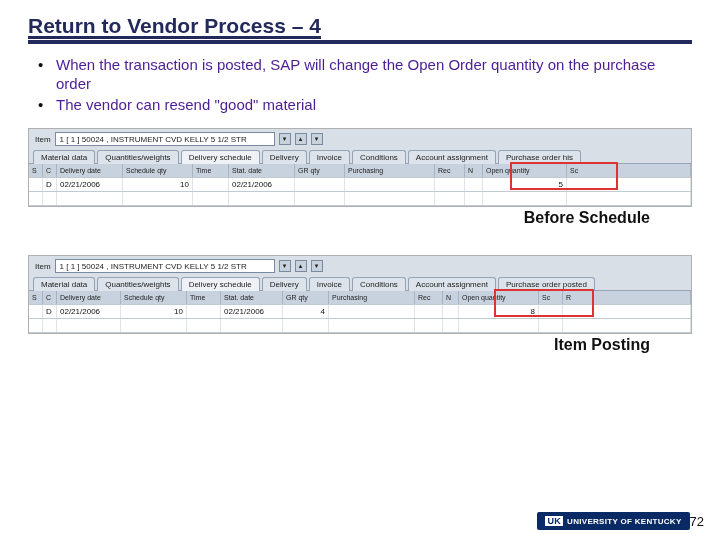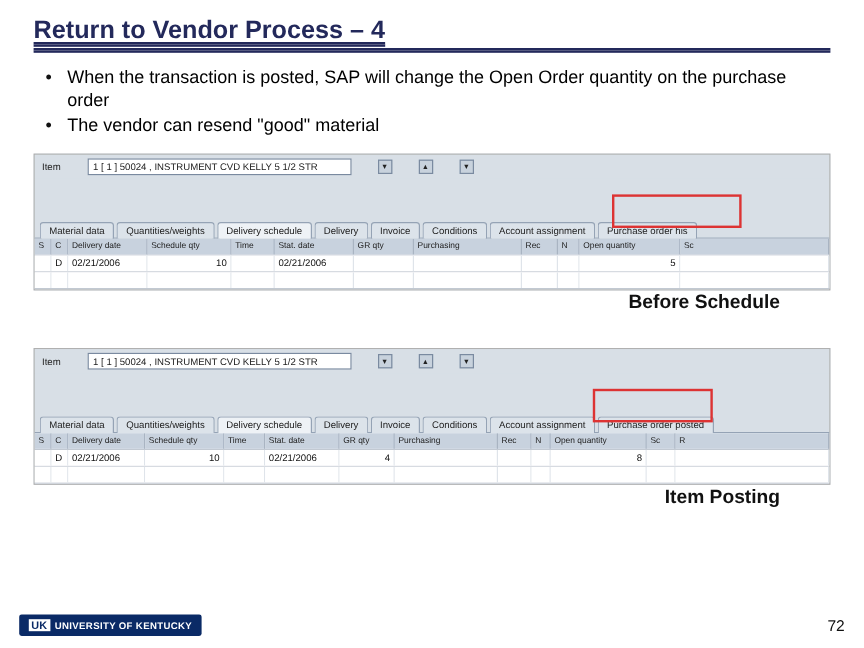--- a/index.html
+++ b/index.html
@@ -30,59 +30,59 @@
     justify-content:flex-end;
   }
   .iris-flower {
     width: 24px; height: 24px; position: relative;
   }
   .iris-flower svg { display:block; }
   .iris-text { font-size:10px; font-weight:bold; color:#2a2f6b; line-height:1; }
   .iris-sub { font-size:4px; color:#555; line-height:1; }
   .bullets {
     padding: 12px 46px 8px 56px;
-    font-size: 15px; color:#000000;
+    font-size: 15px; color:#4c1d95;
   }
   .bullets li {
     list-style: none; position: relative; margin-bottom: 2px;
     line-height: 1.25;
   }
   .bullets li::before {
     content: "•"; position: absolute; left: -18px; top: 0; color:#111;
   }
   
   .sap {
     margin: 4px 28px 0 28px;
     border: 1px solid #b0b0b0;
     background: #d8dfe6;
     font-family: Tahoma, Arial, sans-serif;
     font-size: 8px;
     color: #222;
   }
   .sap .item-row {
-    display:flex; align-items:center; gap:22px;
+    display:flex; align-items:center; gap:4px;
     padding: 3px 6px;
     background:#d8dfe6;
   }
   .sap .item-field {
     background:#fff; border:1px solid #7a8aa0; height:14px;
     display:flex; align-items:center; padding:0 4px; font-size:8px;
     color:#222;
   }
   .sap .sq { width:12px; height:12px; background:#c8d2dd; border:1px solid #7a8aa0;
     display:flex; align-items:center; justify-content:center; font-size:7px;}
   .sap .tabs {
     display:flex; gap:0; padding: 0 4px; background:#d8dfe6;
     border-bottom:1px solid #95a3b5;
   }
   .sap .tab {
     background:#dce3ea; border:1px solid #95a3b5; border-bottom:none;
     border-radius:3px 3px 0 0; padding:2px 7px; font-size:8px;
     margin-right:2px; color:#222;
-    position:relative; top:1px;margin-top:35px;
+    position:relative; top:1px;
   }
   .sap .tab.active { background:#eef2f6; font-weight:normal; }
   .sap .grid {
     background:#fff;
   }
   .sap .grid-row {
     display:flex; border-bottom:1px solid #c2c9d2; min-height:14px;
     align-items:stretch;
   }
   .sap .grid-head .cell {
@@ -98,21 +98,21 @@
   .sap .grid-body .cell.right { justify-content:flex-end; }
   .redbox {
     border:2px solid #d33; position:absolute; pointer-events:none;
   }
   .caption {
     font-size:16px; font-weight:bold; color:#111;
     text-align:right; margin: 2px 70px 0 0;
   }
   .footer {
     position:absolute; left:0; right:0; bottom:10px;
-    display:flex; align-items:center; justify-content:space-between;
+    display:flex; align-items:center; justify-content:flex-end;
     padding: 0 16px 0 16px;
   }
   .uk-logo {
     background:#0a2a66; color:#fff; font-size:8px; font-weight:bold;
     padding:4px 8px; border-radius:2px;
     display:flex; align-items:center; gap:4px;
     letter-spacing:0.3px;
   }
   .uk-logo .uk { background:#fff; color:#0a2a66; padding:0 2px; font-size:9px; }
   .footer-hr {

